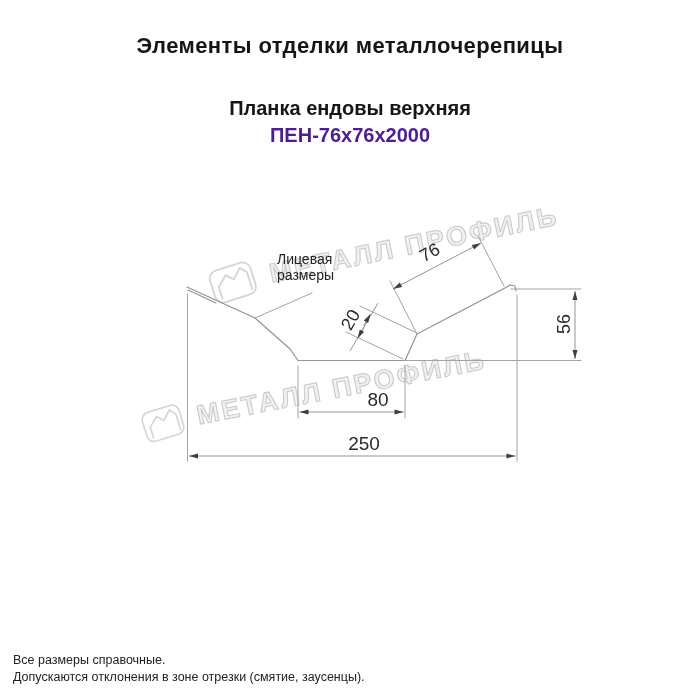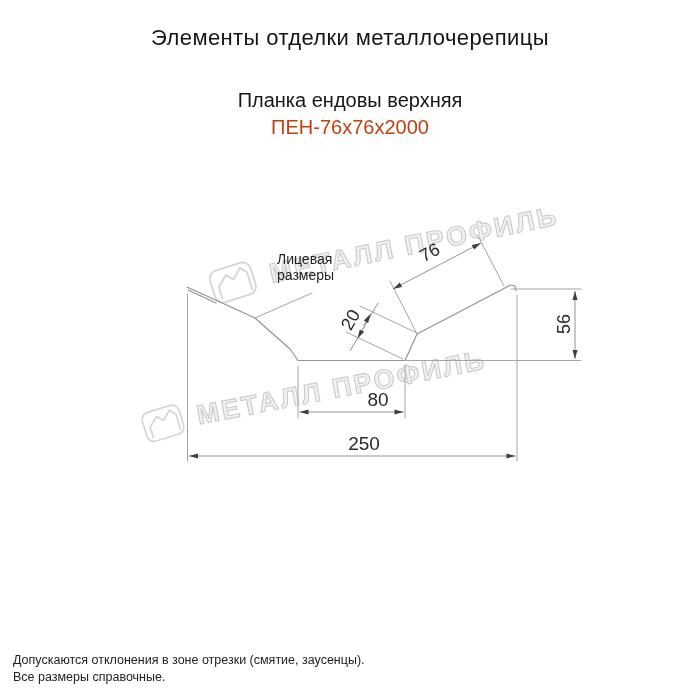--- a/index.html
+++ b/index.html
@@ -1,24 +1,24 @@
 <!DOCTYPE html>
 <html><head>
 <meta charset="utf-8">
 <style>
   html,body{margin:0;padding:0;background:#fff;}
   .page{
     position:relative;width:700px;height:700px;background:#ffffff;overflow:hidden;
     font-family:"Liberation Sans","DejaVu Sans",sans-serif;color:#1c1c1c;
   }
   
-  .hdr{position:absolute;left:0;width:700px;text-align:center;font-weight:normal;white-space:nowrap;}
+  .hdr{position:absolute;left:0;width:700px;text-align:center;font-weight:bold;white-space:nowrap;margin-top:8px;}
   .hdr.title{top:25px;font-size:22px;letter-spacing:0.4px;color:#161616;}
   .hdr.subtitle{top:89px;font-size:20px;color:#161616;}
-  .hdr.code{top:116px;font-size:20px;color:#c2410c;}
+  .hdr.code{top:116px;font-size:20px;color:#4c1d95;}
   
   .wm{
     position:absolute;display:flex;align-items:center;gap:9px;
     transform-origin:left center;white-space:nowrap;z-index:1;pointer-events:none;
   }
   .wm1{left:206px;top:264px;transform:rotate(-11.5deg);}
   .wm2{left:139px;top:406px;transform:rotate(-11deg);}
   .wm-text{
     font-size:27px;font-weight:bold;letter-spacing:2.5px;
     color:rgba(178,178,178,0.18);
@@ -116,17 +116,17 @@
   <div class="lbl dim d56">56</div>
   <div class="lbl dim d76">76</div>
   <div class="lbl dim d20">20</div>
 
   <div class="lbl face-label">
     <div>Лицевая</div>
     <div>размеры</div>
   </div>
 
   <div class="footer">
+    <div>Все размеры справочные.</div>
     <div>Допускаются отклонения в зоне отрезки (смятие, заусенцы).</div>
-    <div>Все размеры справочные.</div>
   </div>
 
 </div>
 
 </body></html>

